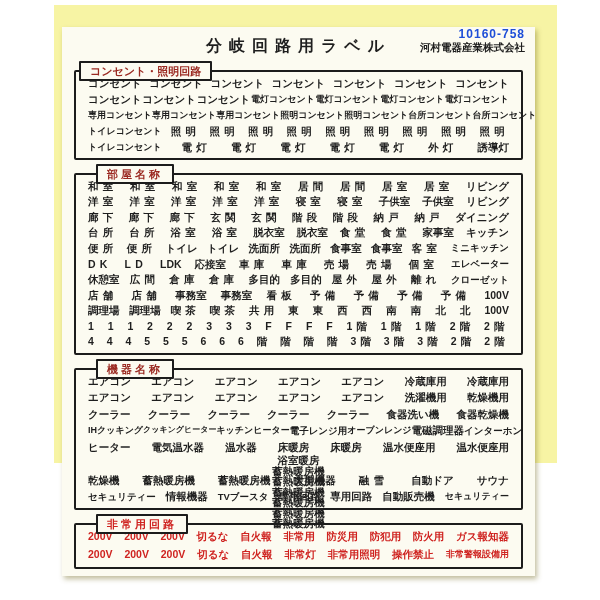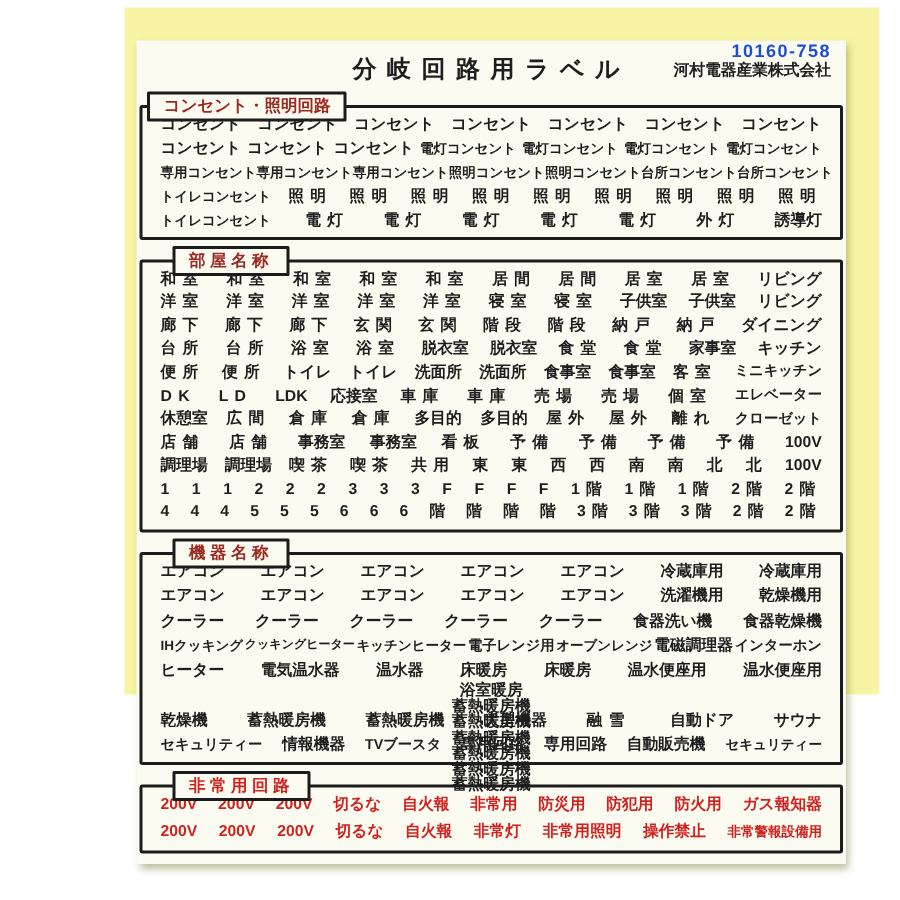--- a/index.html
+++ b/index.html
@@ -2,36 +2,36 @@
 <html><head>
 <meta charset="utf-8">
 <style>
   html,body{margin:0;padding:0;}
   body{
     width:600px;height:600px;position:relative;background:#ffffff;
     font-family:"Liberation Sans","DejaVu Sans",sans-serif;
     overflow:hidden;
   }
   .backdrop{
-    position:absolute;left:54px;top:5px;width:503px;height:458px;margin-left:29px;
+    position:absolute;left:54px;top:5px;width:503px;height:458px;
   }
   .sheet{
     position:absolute;left:8px;top:22px;width:473px;height:549px;
     box-shadow:2px 3px 5px rgba(120,110,40,0.45);
     padding:0;
   }
   .sheet-header{position:relative;height:30px;}
   .title{
     position:absolute;left:0;right:0;top:9px;text-align:center;
     font-size:16px;font-weight:bold;letter-spacing:7px;color:#1e1e1e;
   }
   .pub{position:absolute;right:10px;top:1px;text-align:right;line-height:13px;}
   .code{font-size:12px;font-weight:bold;letter-spacing:1px;color:#1d4ed8;}
   .company{font-size:10.5px;font-weight:bold;color:#1e1e1e;}
-  #sections{padding:0 0;}
+  #sections{padding:0 10px;}
   .section{
     position:relative;border:2px solid #1c1c1c;border-radius:2px;
     margin:13px 2px 2px 2px;padding:3px 12px 3px 12px;
   }
   .tab{
     position:absolute;top:-11px;left:20px;border:2px solid #1c1c1c;
     padding:0 9px;font-size:11px;font-weight:bold;line-height:16px;
     white-space:nowrap;border-radius:1px;
   }
   .section:first-child .tab{left:3px;}

